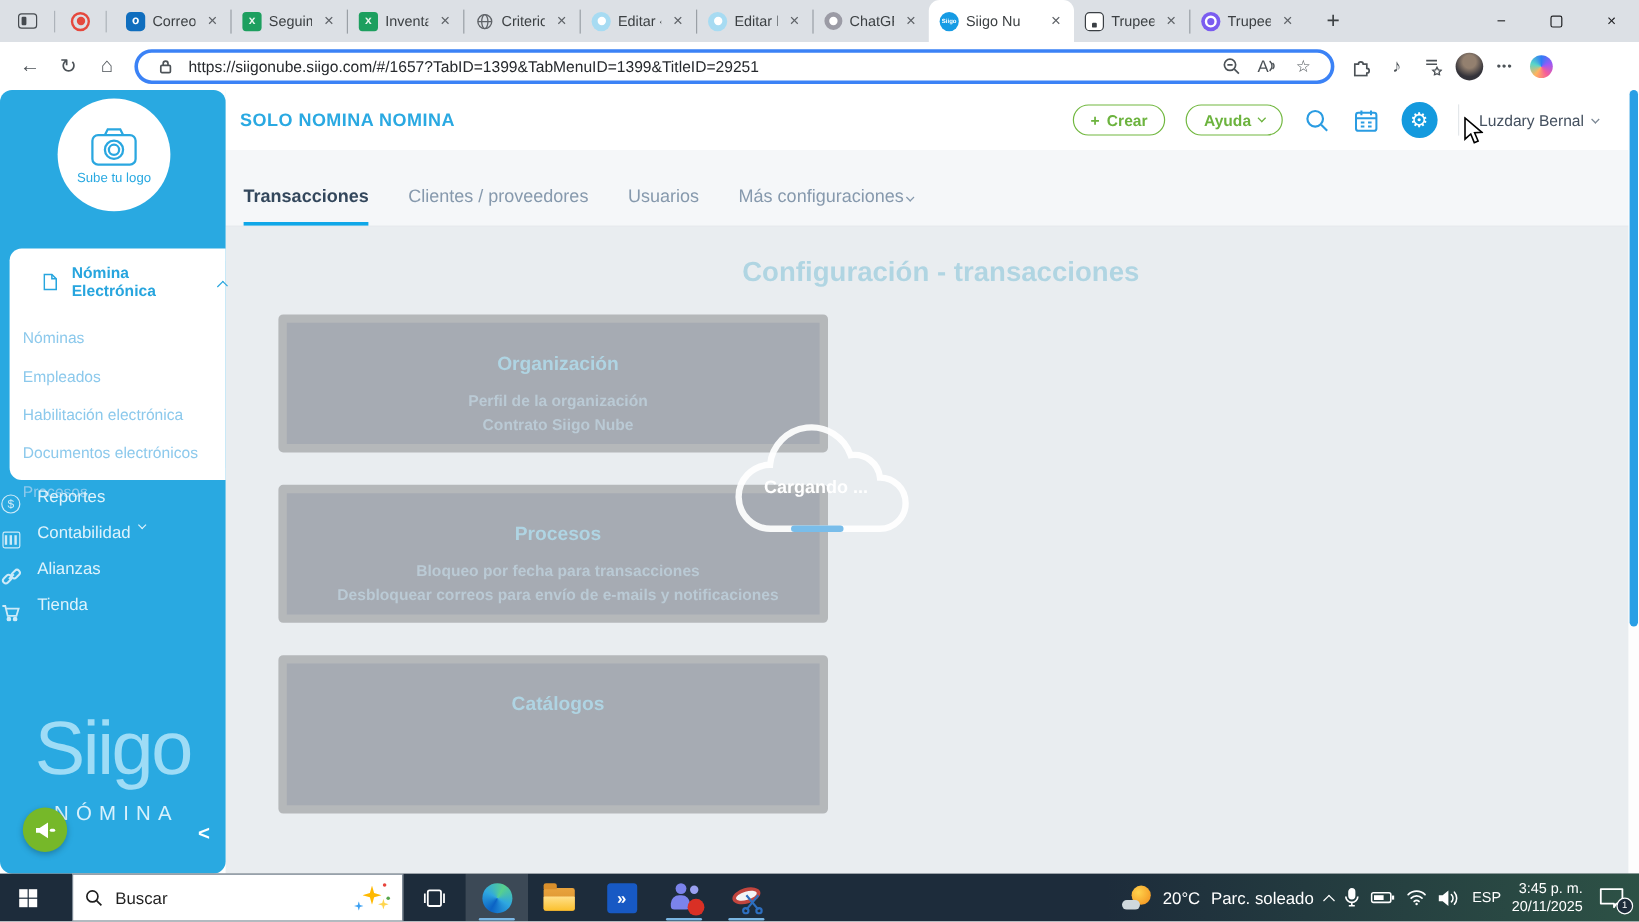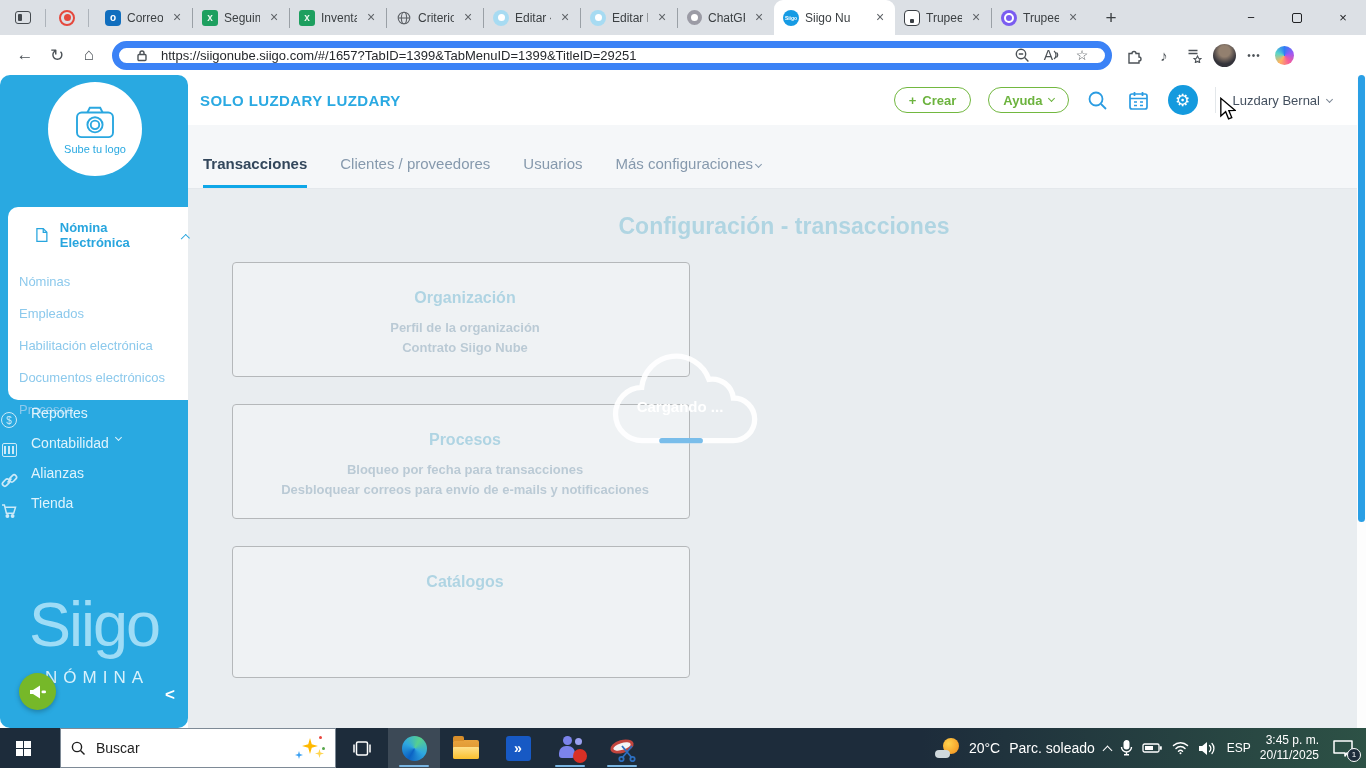--- a/index.html
+++ b/index.html
@@ -34,21 +34,21 @@
   .fav.tpur { background:#7a5cf0; border-radius:50%; }
   .fav.tpur::before { content:""; width:6px; height:6px; border:2px solid #fff; border-radius:50%; }
   .newtab { width:30px; height:28px; font-size:19px; color:#3c4043; display:flex; align-items:center; justify-content:center; margin-left:8px; }
   .wincontrols { margin-left:auto; display:flex; }
   .winbtn { width:46px; height:35px; display:flex; align-items:center; justify-content:center; font-size:13px; color:#202124; }
   .maxglyph { width:10px; height:10px; border:1.2px solid #202124; border-radius:2px; }
 
   
   .toolbar { height:40px; background:#fff; display:flex; align-items:center; padding:0 10px; gap:2px; }
   .navbtn { width:30px; height:30px; display:flex; align-items:center; justify-content:center; color:#4c5257; font-size:17px; flex:none; }
-  .urlpill { flex:1; max-width:1000px; height:29px; border:7px solid #3b82f6; border-radius:15px; display:flex; align-items:center; padding:0 12px; gap:8px; margin:0 6px; min-width:0; }
+  .urlpill { flex:1; max-width:1000px; height:29px; border:3px solid #3b82f6; border-radius:15px; display:flex; align-items:center; padding:0 12px; gap:8px; margin:0 6px; min-width:0; }
   .url { font-size:13px; color:#26292d; flex:1; white-space:nowrap; overflow:hidden; }
   .pillicon { width:22px; height:22px; display:flex; align-items:center; justify-content:center; color:#4c5257; font-size:14px; flex:none; }
   .tbicon { width:28px; height:28px; display:flex; align-items:center; justify-content:center; color:#4c5257; font-size:15px; flex:none; }
   .avatar { width:23px; height:23px; border-radius:50%; background:radial-gradient(circle at 50% 32%, #93806f 0 28%, #34333a 65%); flex:none; }
   .copilot { width:19px; height:19px; border-radius:50%; background:conic-gradient(#2f7cf6,#9b59f6,#f65c9a,#ffb45e,#58d6c9,#2f7cf6); flex:none; }
 
   
   .app { height:653px; display:flex; position:relative; background:#fff; }
 
   .sidebar { width:188px; flex:none; background:#29a9e1; border-radius:10px; position:relative; }
@@ -88,21 +88,21 @@
 
   .config-tabs { height:64px; background:#f5f7f9; display:flex; align-items:flex-end; padding:0 0 0 15px; gap:33px; border-bottom:1px solid #e4e8ec; }
   .ctab { font-size:15px; color:#8699ad; padding-bottom:13px; border-bottom:3px solid transparent; display:flex; align-items:center; gap:3px; }
   .ctab.active { color:#33475c; font-weight:bold; border-bottom-color:#0fa7e8; }
   .ctab .chev { width:5px; height:5px; margin-top:2px; }
 
   .content { flex:1; position:relative; }
   .faded { opacity:.3;text-align:center; }
   .page-title { margin:24px 0 0 14px; font-size:23px; font-weight:600; color:#2f9fc4; }
   .cards { margin:22px 0 0 44px; width:458px; display:flex; flex-direction:column; gap:27px; }
-  .card { background:#ffffff; border:1px solid #404040; border-radius:4px; padding:26px 20px 0 28px; min-height:115px; }
+  .card { background:#0f172a; border:7px solid #404040; border-radius:4px; padding:26px 20px 0 28px; min-height:115px; }
   .card.tall { min-height:132px; }
   .card-title { font-size:16px; font-weight:bold; color:#2d9ec6; }
   .card-links { margin-top:13px; display:flex; flex-direction:column; gap:5px;font-weight:bold; }
   .card-link { font-size:13px; color:#527c99; text-decoration:none; }
 
   .loader { position:absolute; left:412px; top:145px; width:160px; height:112px; }
   .loader svg { position:absolute; inset:0; }
   .loader-text { position:absolute; left:0; right:0; top:64px; text-align:center; color:#fff; font-size:15px; font-weight:bold; }
 
   .scrollbar { position:absolute; top:0; right:0; width:9px; height:100%; background:#fdfdfd; }
@@ -381,21 +381,21 @@
             <path d="M1 6 v4 h3 l7 4.5 V1.5 L4 6 z"></path>
             <rect x="12.5" y="6.6" width="4.5" height="2.6" rx="1.3"></rect>
           </g>
         </svg>
     </div>
     <div class="collapse">&lt;</div>
   </aside>
 
   <div class="main">
     <div class="app-header">
-      <span class="org-title">SOLO LUZDARY LUZDARY</span>
+      <span class="org-title">SOLO NOMINA NOMINA</span>
       <div class="hdr-right">
         <div class="pill">
           <span>+</span>
           <span>Crear</span>
         </div>
         <div class="pill">
           <span>Ayuda</span>
           <span class="chev"></span>
         </div>
         <div class="hicon">

